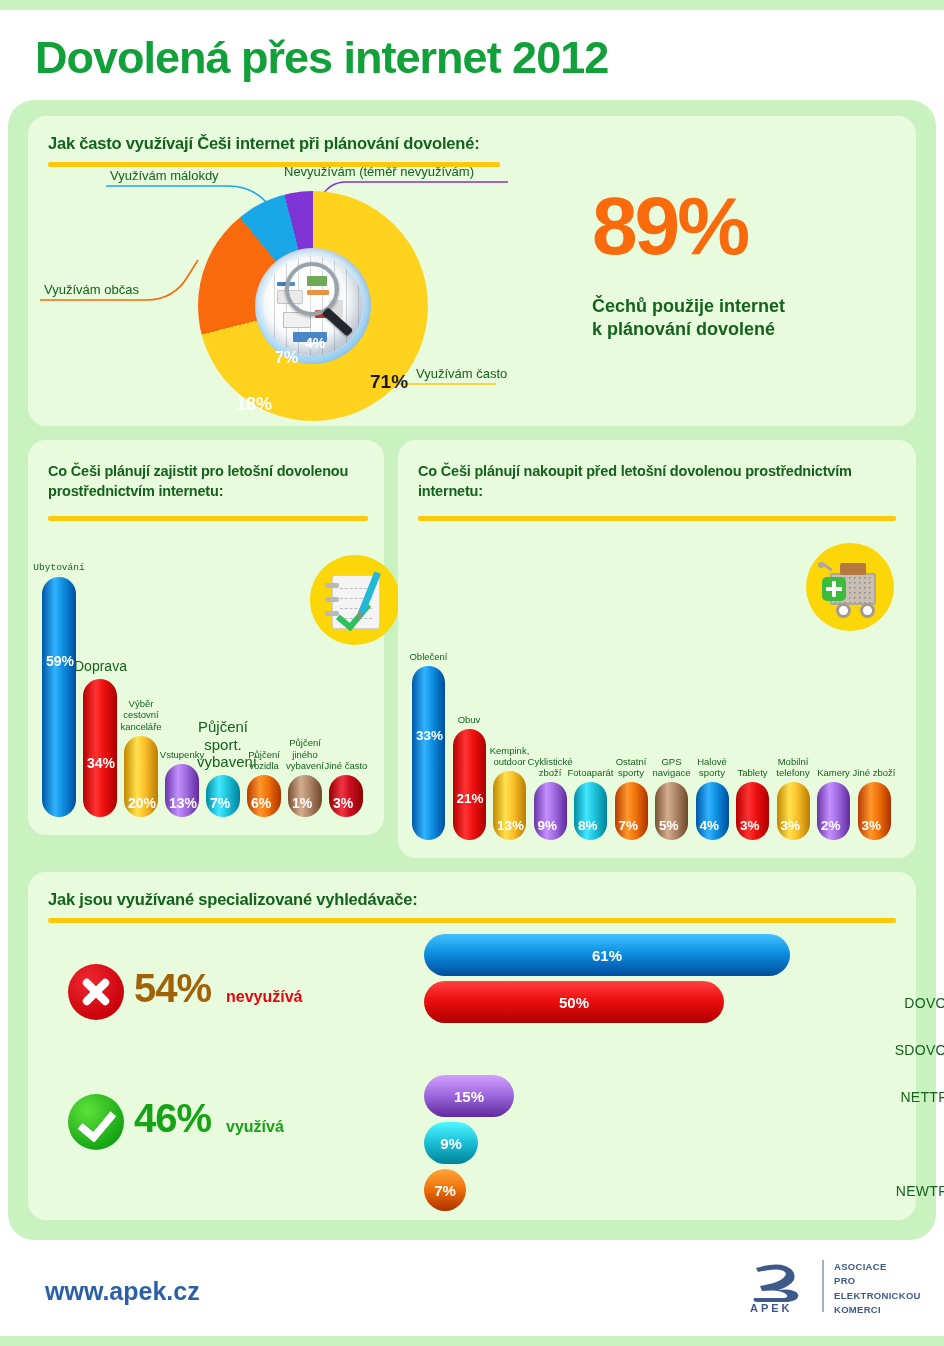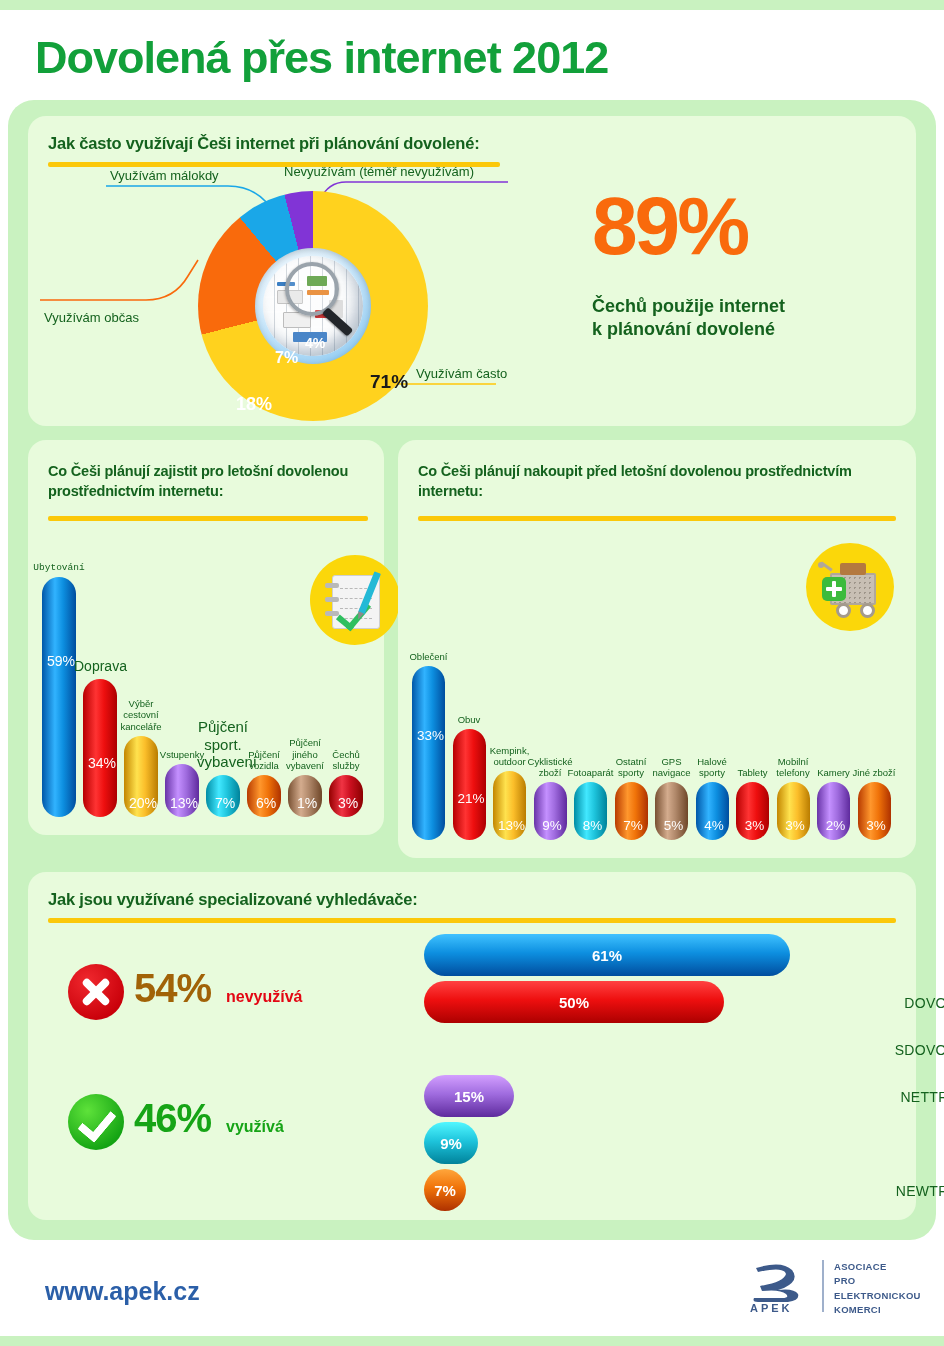--- a/index.html
+++ b/index.html
@@ -101,22 +101,22 @@
   .cart-h{position:absolute;left:14px;top:22px;width:13px;height:3px;background:#b0a79a;transform:rotate(35deg);}
   .cart-dot{position:absolute;left:12px;top:19px;width:6px;height:6px;border-radius:50%;background:#b0a79a;}
   .cart-w{position:absolute;width:9px;height:9px;border-radius:50%;background:#fff;border:3px solid #a49a8d;}
   .cart-plus{position:absolute;left:16px;top:34px;width:24px;height:24px;border-radius:5px;background:#3cbb3c;}
   .cart-plus:before,.cart-plus:after{content:"";position:absolute;background:#fff;border-radius:1px;}
   .cart-plus:before{left:10px;top:4px;width:4px;height:16px;}
   .cart-plus:after{left:4px;top:10px;width:16px;height:4px;}
 
   
   .vbar{position:absolute;bottom:0;border-radius:999px;}
-  .vbar .val{position:absolute;left:4px;right:0;text-align:center;color:#fff;
-             font-size:14px;font-weight:normal;}
+  .vbar .val{position:absolute;left:4px;right:0;color:#fff;
+             font-size:14px;font-weight:bold;}
   .vcap{position:absolute;text-align:center;font-size:9.5px;color:#14621e;line-height:1.18;}
 
   .bars-area{position:absolute;left:0;top:0;width:100%;height:100%;}
 
   
   #card4{left:28px;top:872px;width:888px;height:348px;}
   #card4 .card-title{position:absolute;left:20px;top:18px;font-size:16.5px;}
   #card4 .rule{left:20px;top:46px;width:848px;}
 
   .hbar{position:absolute;border-radius:999px;height:42px;}
@@ -154,21 +154,21 @@
   <div class="maintitle">Dovolená přes internet 2012</div>
 
   <div class="shell"></div>
 
   <div class="card" id="card1">
     <div class="card-title">Jak často využívají Češi internet při plánování dovolené:</div>
     <div class="rule"></div>
 
     <div class="callout" style="left:82px;top:52px;">Využívám málokdy</div>
     <div class="callout" style="left:256px;top:48px;">Nevyužívám (téměř nevyužívám)</div>
-    <div class="callout" style="left:16px;top:166px;margin-top:28px;">Využívám občas</div>
+    <div class="callout" style="left:16px;top:166px;">Využívám občas</div>
     <div class="callout" style="left:388px;top:250px;">Využívám často</div>
 
     <svg class="cl-line" width="520" height="300" style="left:0;top:0;" viewBox="0 0 520 300">
       <path d="M78 70 L200 70 Q232 70 248 100 L256 118" fill="none" stroke="#1aa7e8" stroke-width="1.6"></path>
       <path d="M480 66 L318 66 Q300 66 292 84 L288 100" fill="none" stroke="#8134d6" stroke-width="1.6"></path>
       <path d="M12 184 L118 184 Q146 184 160 160 L170 144" fill="none" stroke="#f96a0c" stroke-width="1.6"></path>
       <path d="M468 268 L372 268 Q352 268 344 252 L338 240" fill="none" stroke="#ffc70a" stroke-width="1.6"></path>
     </svg>
 
     <div class="donut-wrap">
@@ -245,21 +245,21 @@
           <div class="val" style="top: 20px; font-size: 14px;">6%</div>
         </div>
         <div class="vcap" style="left: 210px; width: 52px; font-size: 9.5px; bottom: 64px;">Půjčení vozidla</div>
         <div class="vbar" style="left: 260px; width: 34px; height: 42px; bottom: 18px; background: linear-gradient(90deg, rgb(120, 80, 50) 0%, rgb(212, 172, 142) 38%, rgb(176, 136, 106) 62%, rgb(110, 70, 40) 100%);">
           <div class="val" style="top: 20px; font-size: 14px;">1%</div>
         </div>
         <div class="vcap" style="left: 251px; width: 52px; font-size: 9.5px; bottom: 64px;">Půjčení jiného vybavení</div>
         <div class="vbar" style="left: 301px; width: 34px; height: 42px; bottom: 18px; background: linear-gradient(90deg, rgb(148, 0, 0) 0%, rgb(240, 52, 68) 38%, rgb(204, 16, 32) 62%, rgb(138, 0, 0) 100%);">
           <div class="val" style="top: 20px; font-size: 14px;">3%</div>
         </div>
-        <div class="vcap" style="left: 292px; width: 52px; font-size: 9.5px; bottom: 64px;">Čechů služby</div>
+        <div class="vcap" style="left: 292px; width: 52px; font-size: 9.5px; bottom: 64px;">Jiné často</div>
       </div>
   </div>
 
   <div class="card" id="card3">
     <div class="card-title">Co Češi plánují nakoupit před letošní dovolenou prostřednictvím internetu:</div>
     <div class="rule"></div>
 
     <div class="badge badge-cart">
       <div class="cart-body"></div>
       <div class="cart-box"></div>

